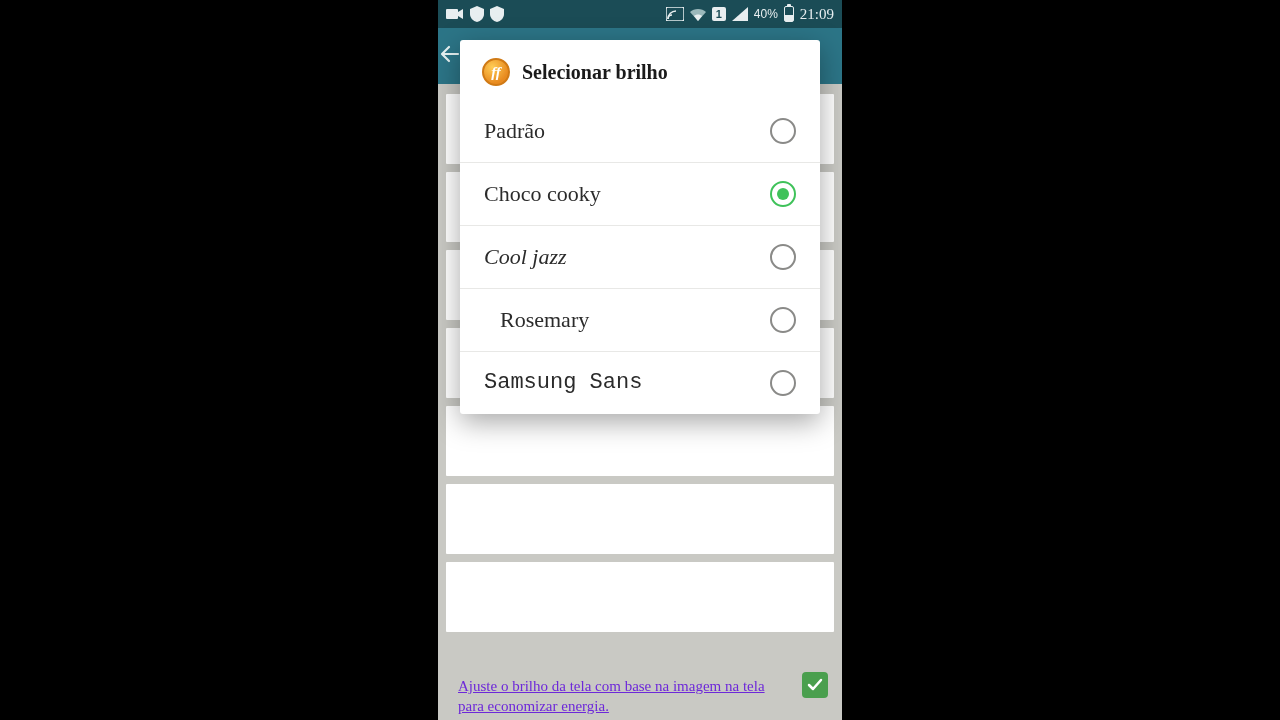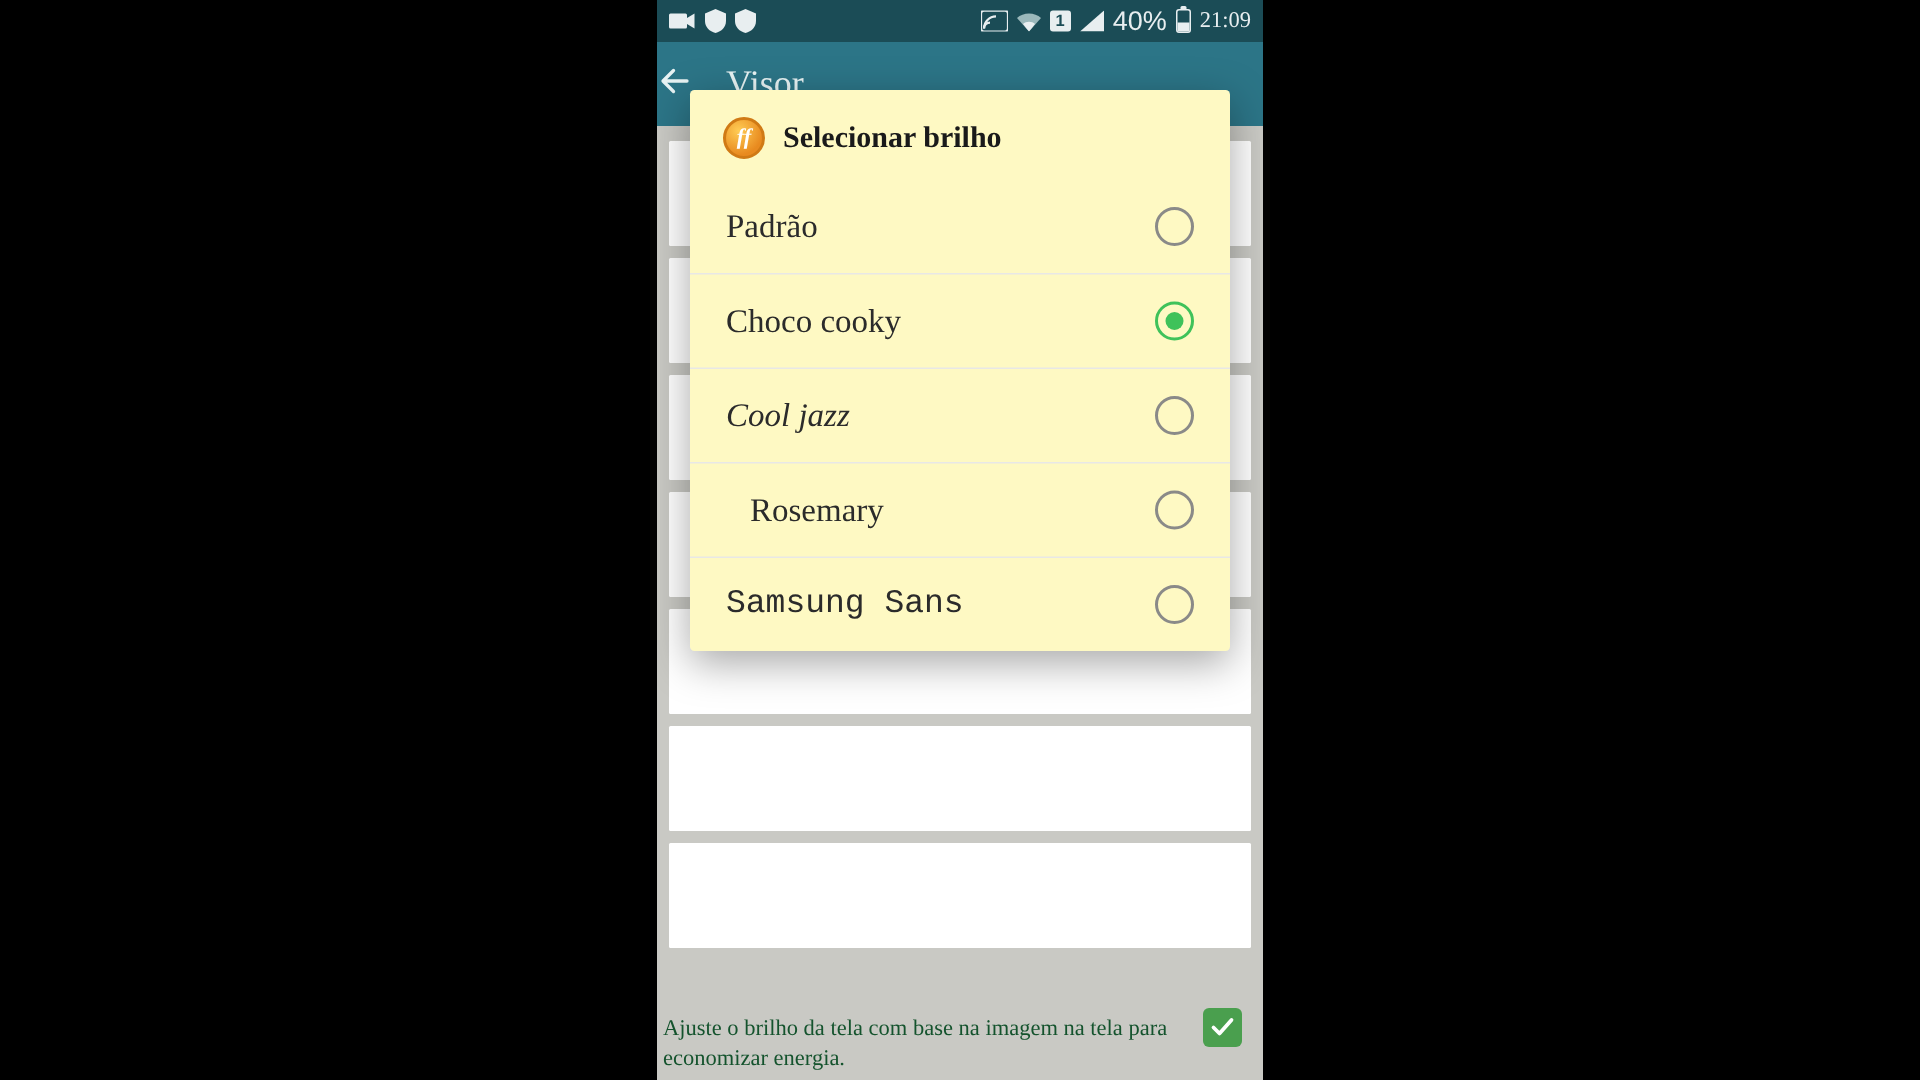--- a/index.html
+++ b/index.html
@@ -64,44 +64,45 @@
   }
   .bg-tile {
     position: absolute;
     left: 8px; right: 8px;
     background: #fff;
     height: 70px;
     border-radius: 1px;
   }
   .bg-desc {
     position: absolute;
-    left: 4px; right: 54px; bottom: 4px;
+    left: 20px; right: 54px; bottom: 4px;
     font-size: 15px;
-    color: #14532d;
+    color: #6d28d9;
     line-height: 1.3;
+    text-decoration: underline;
   }
   .bg-check {
     position: absolute;
     right: 14px; bottom: 22px;
     width: 26px; height: 26px;
     background: #4a9f4e;
     border-radius: 4px;
     display: flex; align-items: center; justify-content: center;
   }
   .dialog-overlay {
     position: absolute;
     inset: 0;
     display: flex;
     align-items: flex-start;
     justify-content: center;
   }
   .dialog {
-    margin-top: 60px;
+    margin-top: 40px;
     width: 360px;
-    background: #fef9c3;
+    background: #ffffff;
     border-radius: 3px;
     box-shadow: 0 8px 28px rgba(0,0,0,0.35);
     padding: 0;
     display: flex;
     flex-direction: column;
   }
   .dialog-header {
     display: flex;
     align-items: center;
     gap: 12px;
@@ -189,21 +190,21 @@
             <path d="M8 13 L0 4 C4 0 12 0 16 4 Z" fill="#9bb8bb"></path>
             <path d="M8 13 L4 8 C6 6 10 6 12 8 Z" fill="#e8eef0"></path>
           </svg>
       </span>
       <div class="sim-box">1</div>
       <span>
         <svg width="16" height="14" viewBox="0 0 16 14">
             <path d="M0 14 L16 14 L16 0 Z" fill="#e8eef0"></path>
           </svg>
       </span>
-      <span style="font-size:18px;">40%</span>
+      <span style="font-size:12px;">40%</span>
       <div class="battery">
           <div class="battery-fill"></div>
         </div>
       <span style="font-size:15px; font-family:'Comic Sans MS',cursive;">21:09</span>
     </div>
   </div>
 
   <div class="appbar">
     <span>
       <svg width="24" height="24" viewBox="0 0 24 24">

